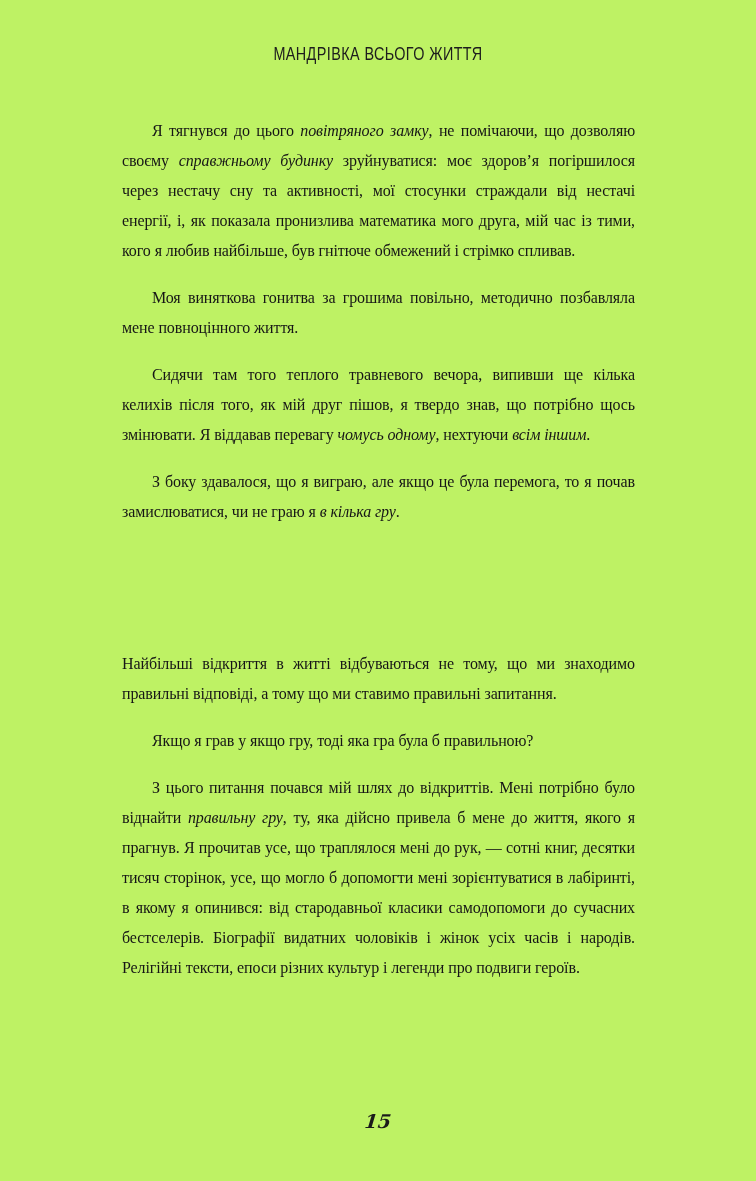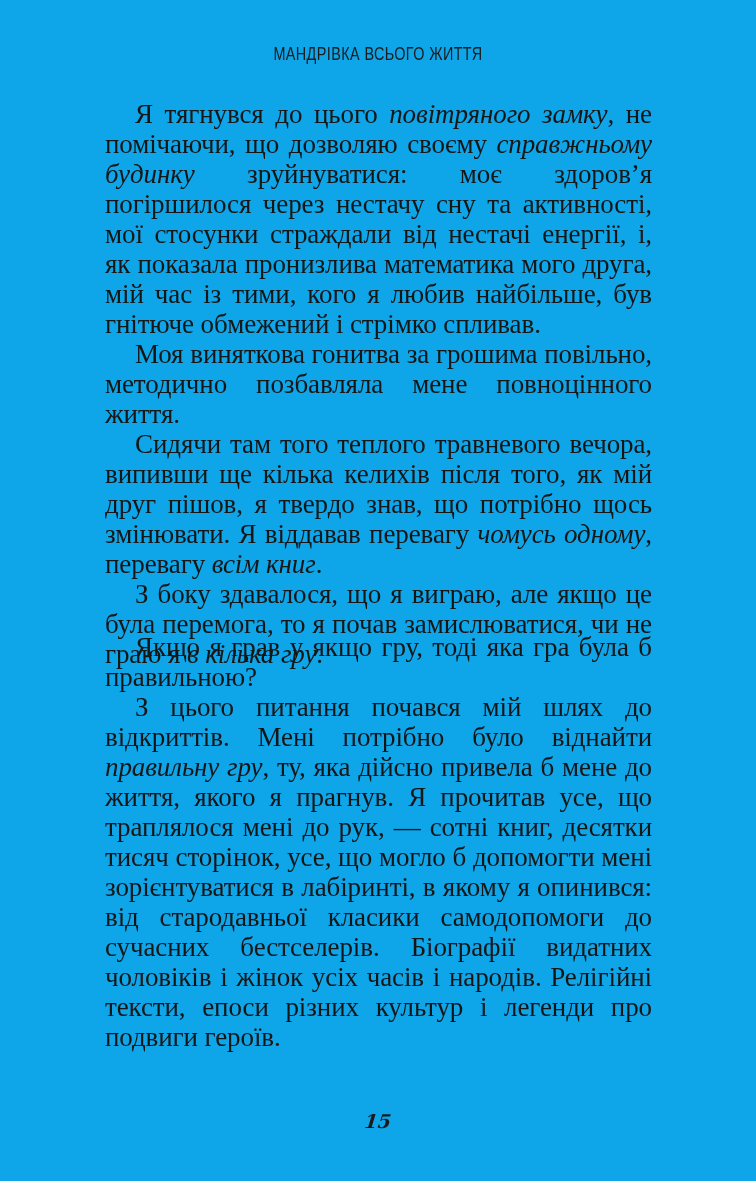--- a/index.html
+++ b/index.html
@@ -4,21 +4,21 @@
 <style>
   html, body {
     margin: 0;
     padding: 0;
     background: #ffffff;
   }
   .page {
     position: relative;
     width: 756px;
     height: 1181px;
-    background: #0ea5e9;
+    background: #bef264;
     overflow: hidden;
     font-family: "Liberation Serif", serif;
     color: #161616;
   }
   .running-head {
     position: absolute;
     top: 44px;
     left: 0;
     width: 756px;
     text-align: center;
@@ -30,24 +30,24 @@
     transform: scaleX(0.8);
   }
   .body-col {
     position: absolute;
     left: 105px;
     width: 547px;
   }
   #before-heading { top: 99px; }
   #after-heading  { top: 632px; }
   p.para {
-    margin: 0;
+    margin: 17px;
     padding: 0;
     text-align: justify;
-    font-size: 27px;
+    font-size: 16px;
     line-height: 30px;
     letter-spacing: -0.1px;
     hyphens: manual;
     -webkit-hyphens: manual;
   }
   p.para.indent { text-indent: 30px; }
   p.para em { font-style: italic; }
   .section-heading-wrap {
     position: absolute;
     top: 581px;
@@ -90,25 +90,26 @@
 </head>
 <body>
 
 <div class="page">
 
   <div class="running-head">МАНДРІВКА ВСЬОГО ЖИТТЯ</div>
 
   <div class="body-col" id="before-heading">
       <p class="para indent"><span>Я тягнувся до цього </span><em>повітряного замку</em><span>, не помічаючи, що дозволяю своєму </span><em>справжньому будинку</em><span> зруйнуватися: моє здоров’я погіршилося через нестачу сну та активнос­ті, мої стосунки страждали від нестачі енергії, і, як пока­зала пронизлива математика мого друга, мій час із тими, кого я любив найбільше, був гнітюче обмежений і стрімко спливав.</span></p>
       <p class="para indent"><span>Моя виняткова гонитва за грошима повільно, мето­дично позбавляла мене повноцінного життя.</span></p>
-      <p class="para indent"><span>Сидячи там того теплого травневого вечора, випивши ще кілька келихів після того, як мій друг пішов, я твердо знав, що потрібно щось змінювати. Я віддавав перевагу </span><em>чомусь одному</em><span>, перевагу </span><em>всім книг</em><span>.</span></p>
+      <p class="para indent"><span>Сидячи там того теплого травневого вечора, випивши ще кілька келихів після того, як мій друг пішов, я твердо знав, що потрібно щось змінювати. Я віддавав перевагу </span><em>чомусь одному</em><span>, нехтуючи </span><em>всім іншим</em><span>.</span></p>
       <p class="para indent"><span>З боку здавалося, що я виграю, але якщо це була пере­мога, то я почав замислюватися, чи не граю я </span><em>в кілька гру</em><span>.</span></p>
     </div>
 
 
   <div class="body-col" id="after-heading">
+      <p class="para"><span>Найбільші відкриття в житті відбуваються не тому, що ми знаходимо правильні відповіді, а тому що ми ставимо правильні запитання.</span></p>
       <p class="para indent"><span>Якщо я грав у якщо гру, тоді яка гра була б правиль­ною?</span></p>
       <p class="para indent"><span>З цього питання почався мій шлях до відкриттів. Мені потрібно було віднайти </span><em>правильну гру</em><span>, ту, яка дійсно при­вела б мене до життя, якого я прагнув. Я прочитав усе, що траплялося мені до рук, — сотні книг, десятки тисяч сторінок, усе, що могло б допомогти мені зорієнтуватися в лабіринті, в якому я опинився: від стародавньої кла­сики самодопомоги до сучасних бестселерів. Біографії видатних чоловіків і жінок усіх часів і народів. Релігійні тексти, епоси різних культур і легенди про подвиги героїв.</span></p>
     </div>
 
   <div class="folio">15</div>
 
 </div>
 
 </body></html>

